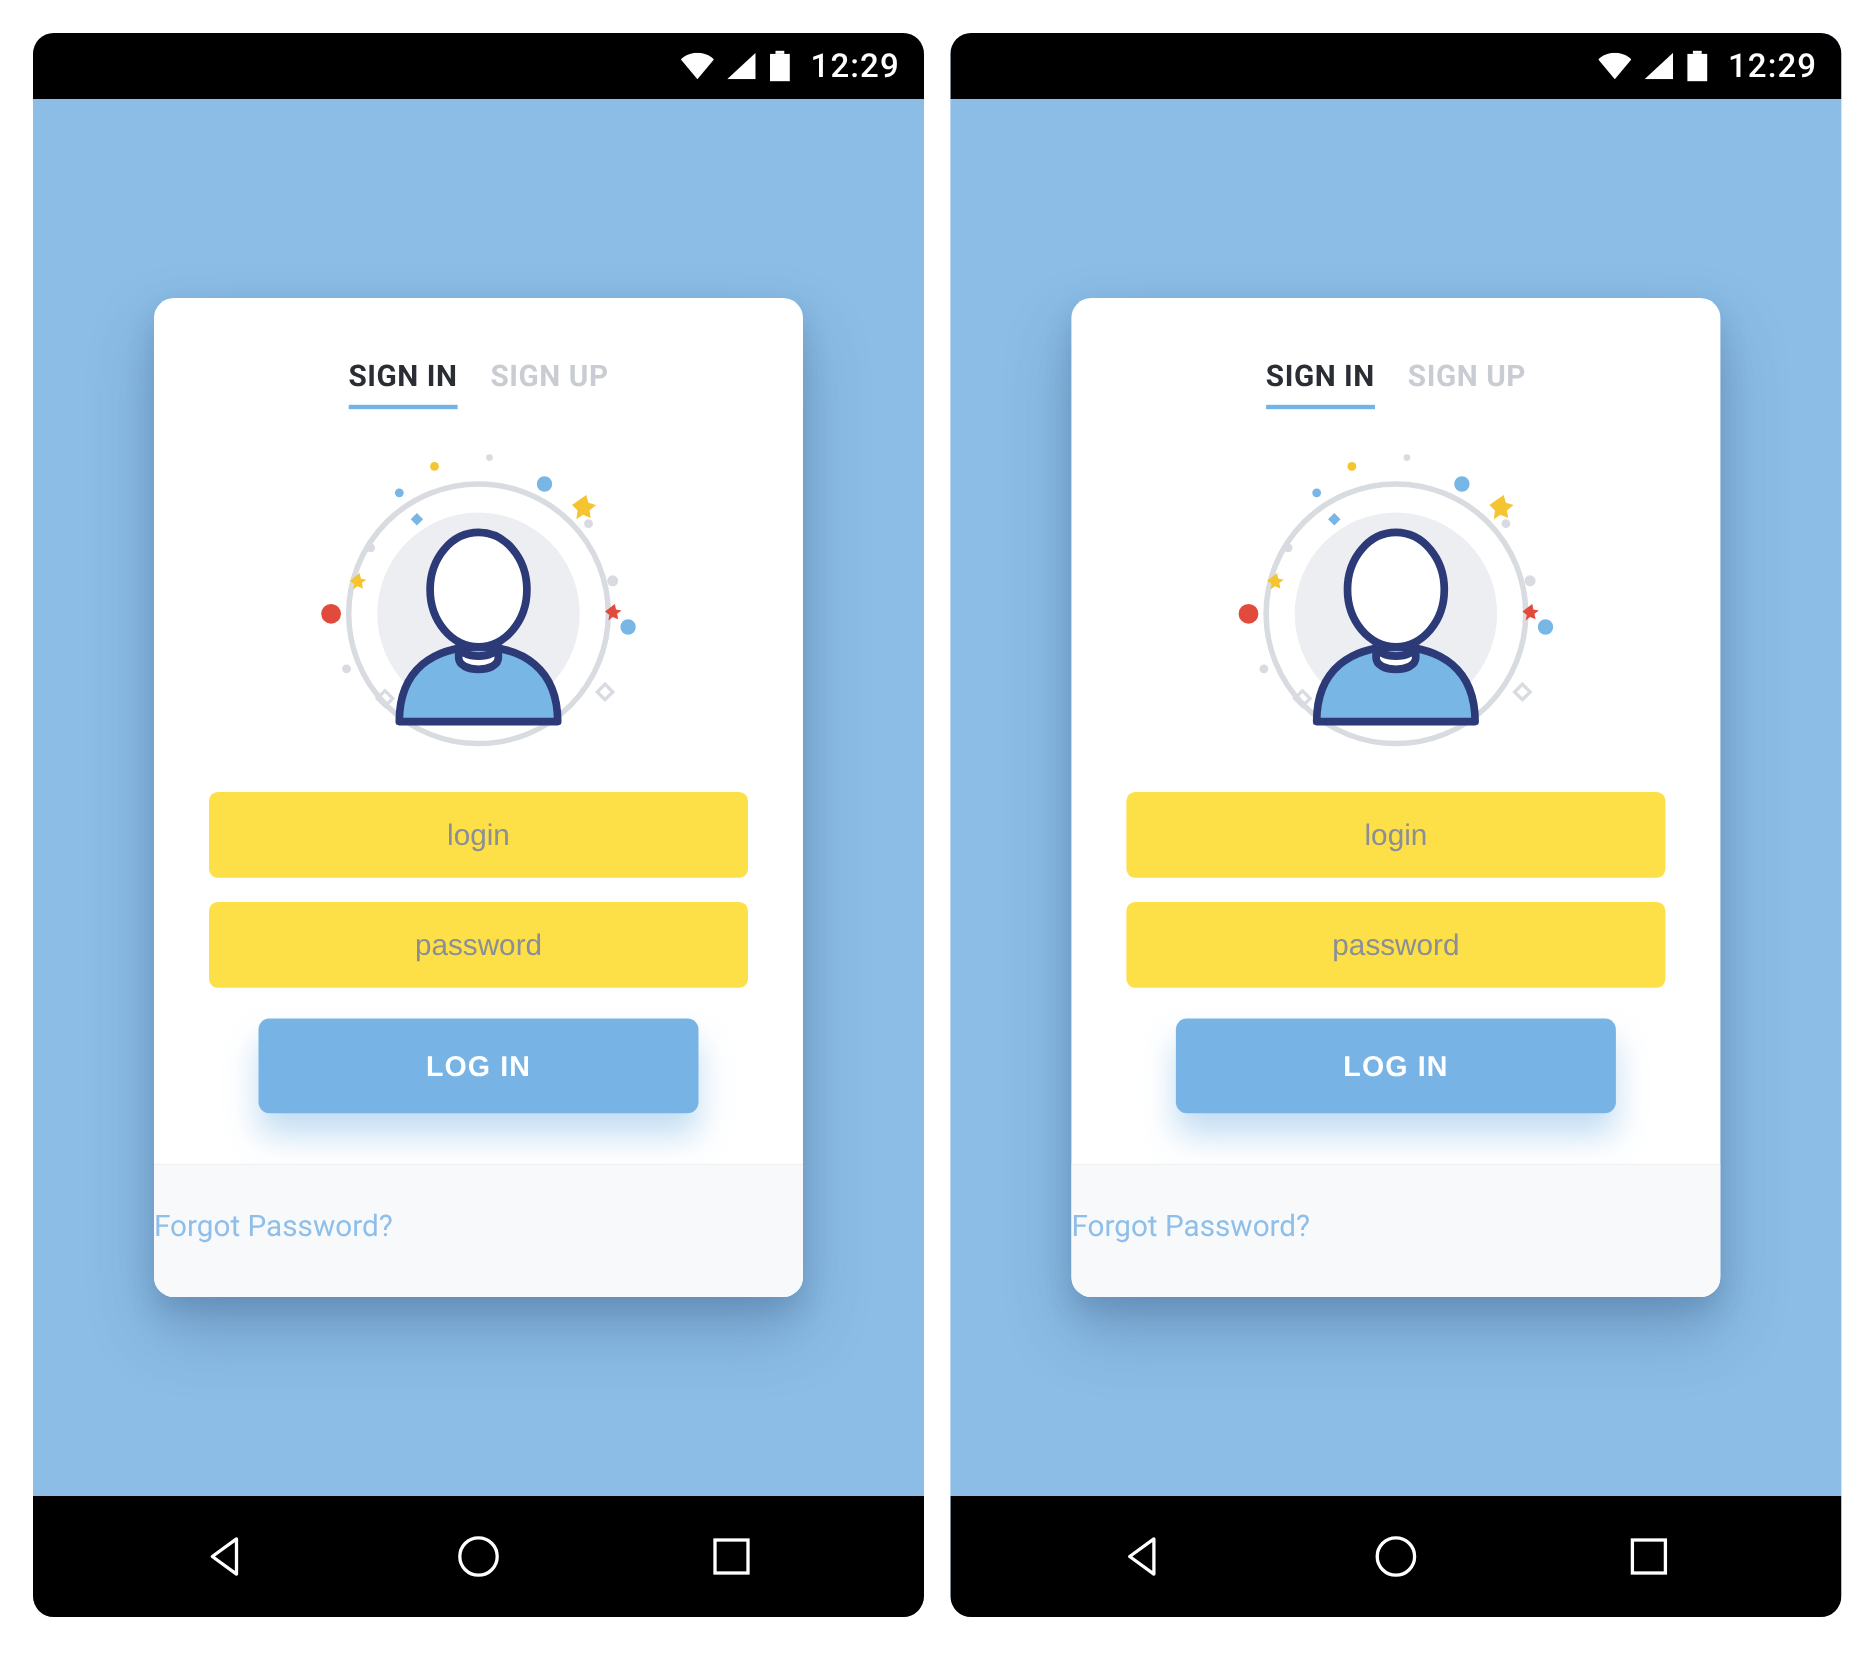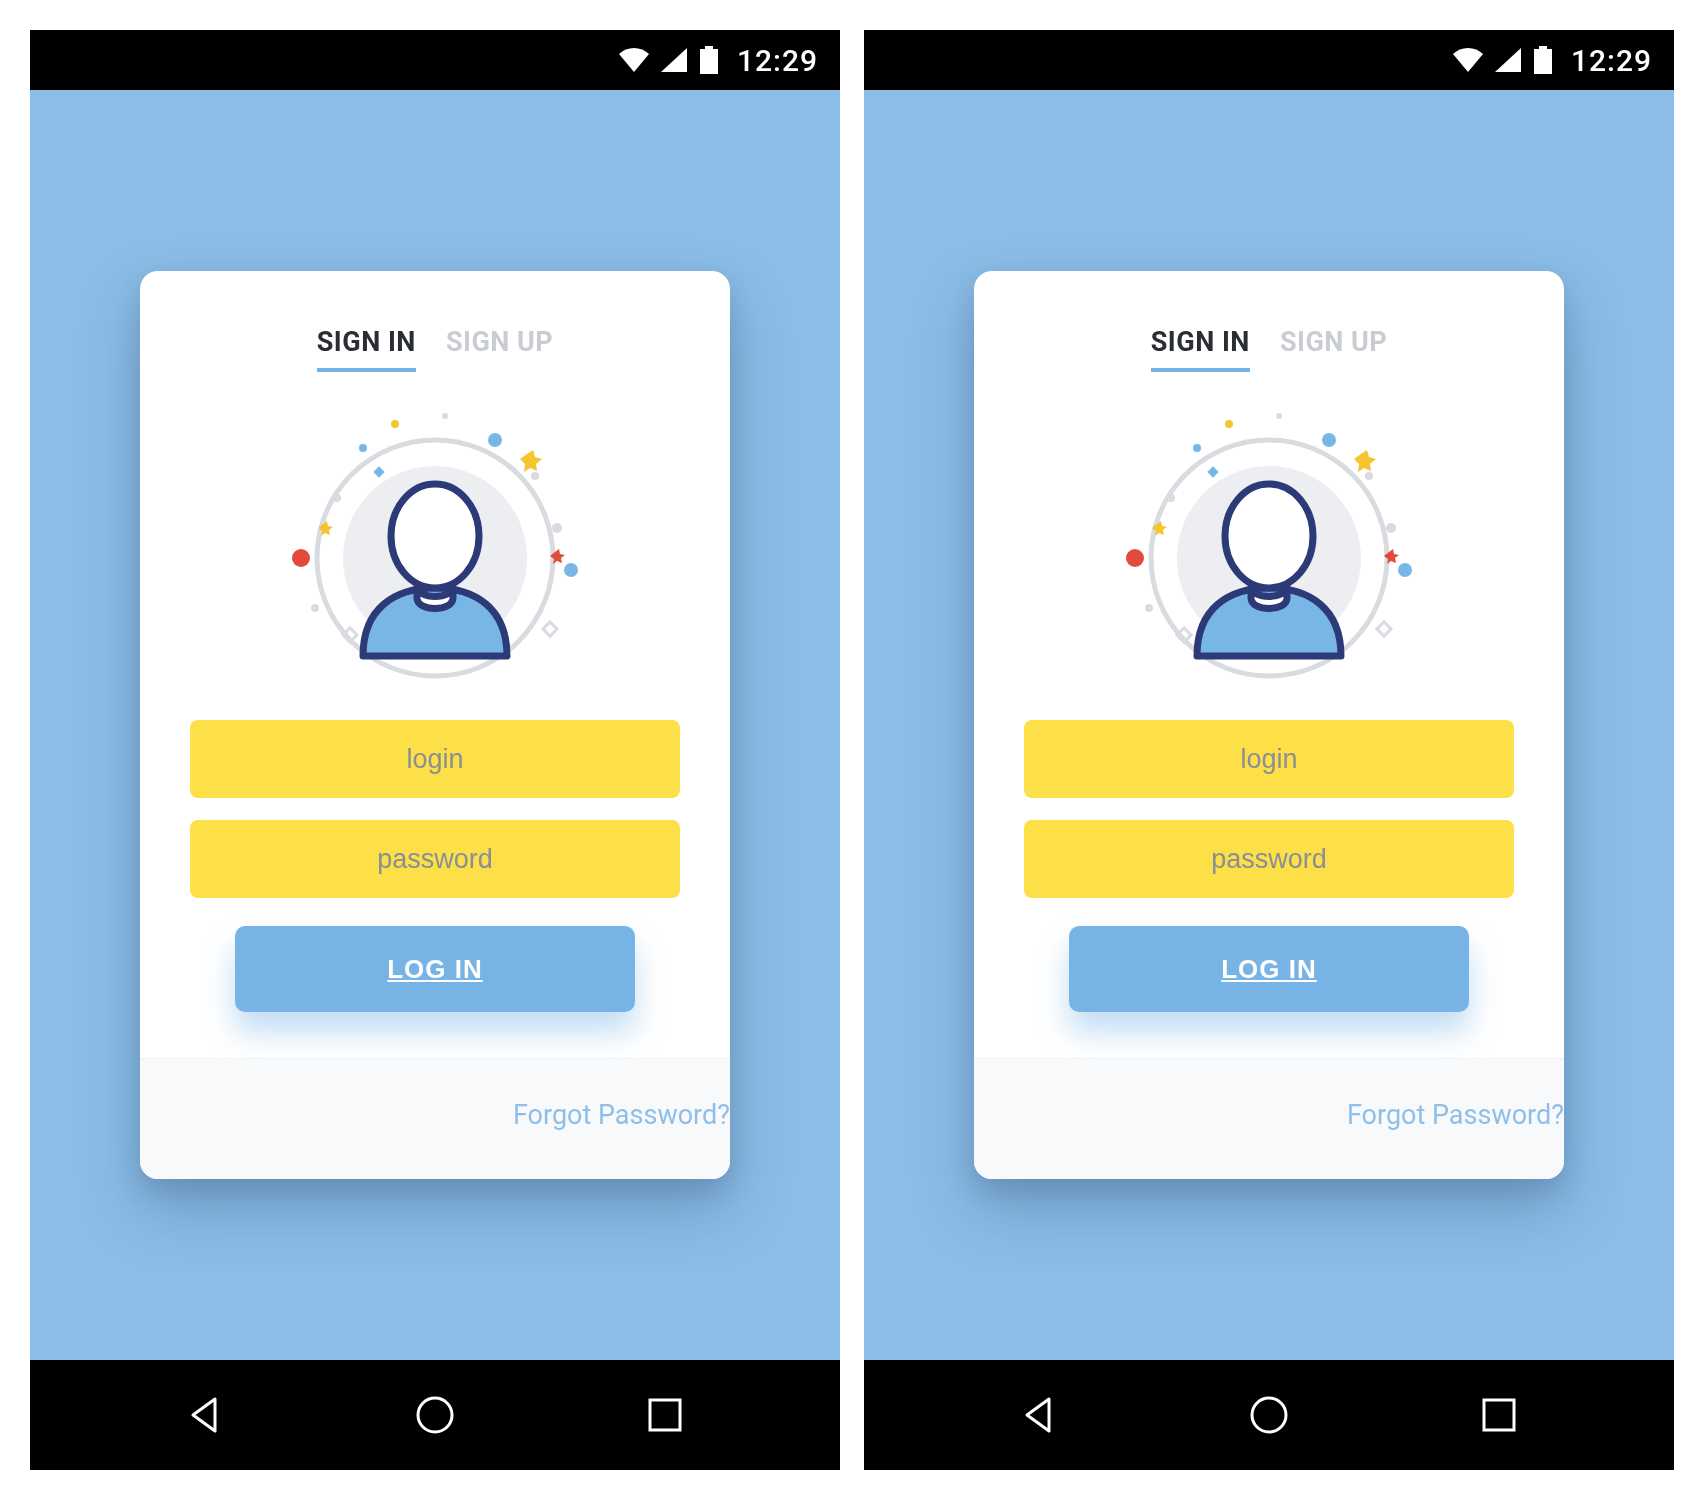--- a/index.html
+++ b/index.html
@@ -19,20 +19,21 @@
     justify-content: space-between;
   }
   .phone {
     width: 810px;
     height: 1440px;
     background: #8bbde6;
     display: flex;
     flex-direction: column;
     position: relative;
     overflow: hidden;
+    border-radius: 19px;
   }
   
   .status-bar {
     height: 60px;
     background: #000;
     display: flex;
     align-items: center;
     justify-content: flex-end;
     padding: 0 22px;
     gap: 12px;
@@ -113,26 +114,25 @@
     background: #77b4e5;
     color: #fff;
     border: none;
     border-radius: 10px;
     font-size: 26px;
     font-weight: 700;
     letter-spacing: 1px;
     cursor: pointer;
     box-shadow: 0 20px 30px rgba(119,180,229,.45);
     margin-top: 6px;
-    text-decoration: underline;
   }
   .card-footer {
     background: #f7f9fb;
     border-top: 1px solid #eef1f4;
-    text-align: right;
+    text-align: left;
     padding: 40px 0 48px 0;
   }
   .forgot {
     font-size: 27px;
     color: #8fbfe9;
     text-decoration: none;
     cursor: pointer;
   }
 </style>
 </head>

